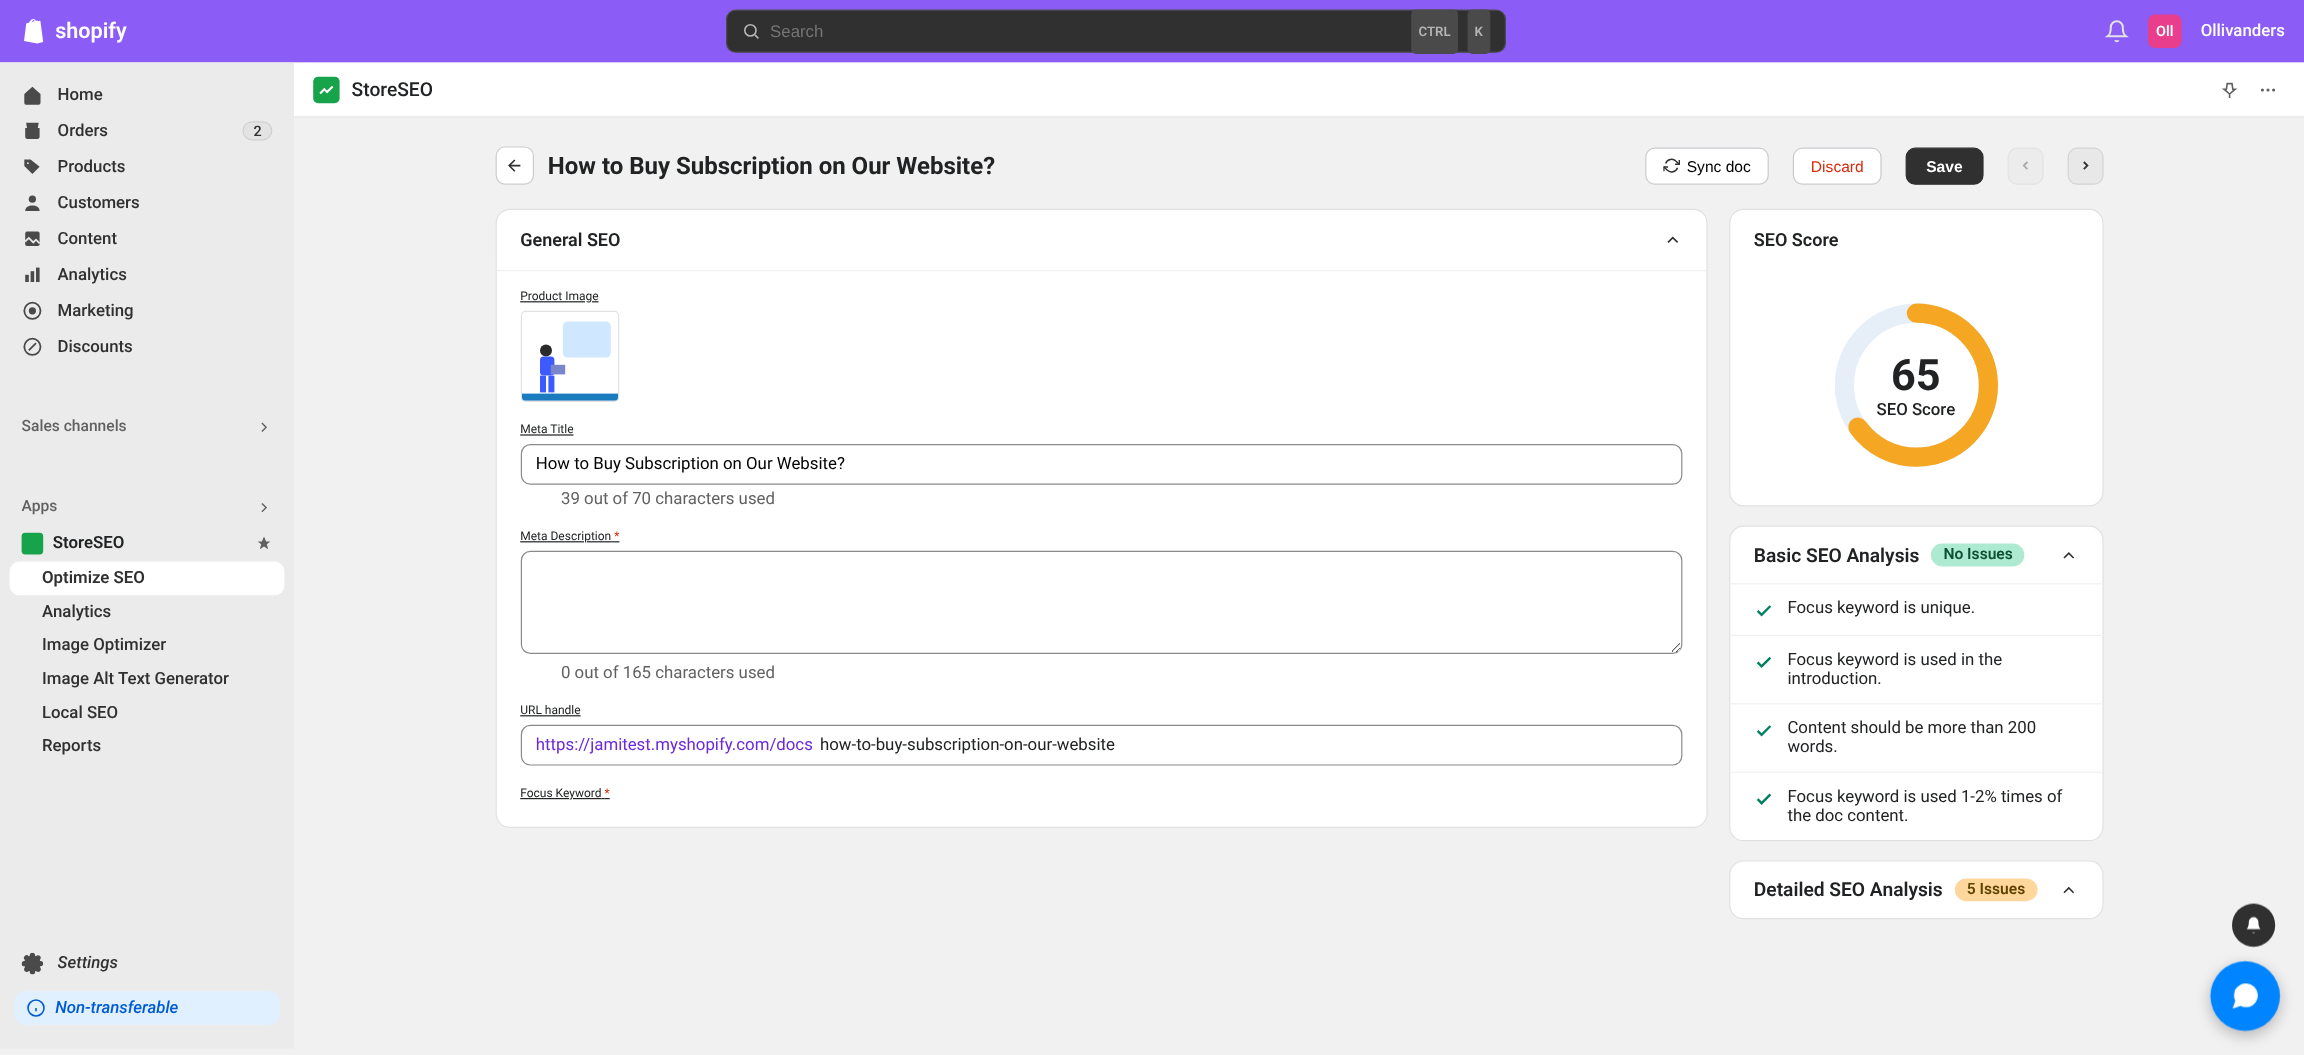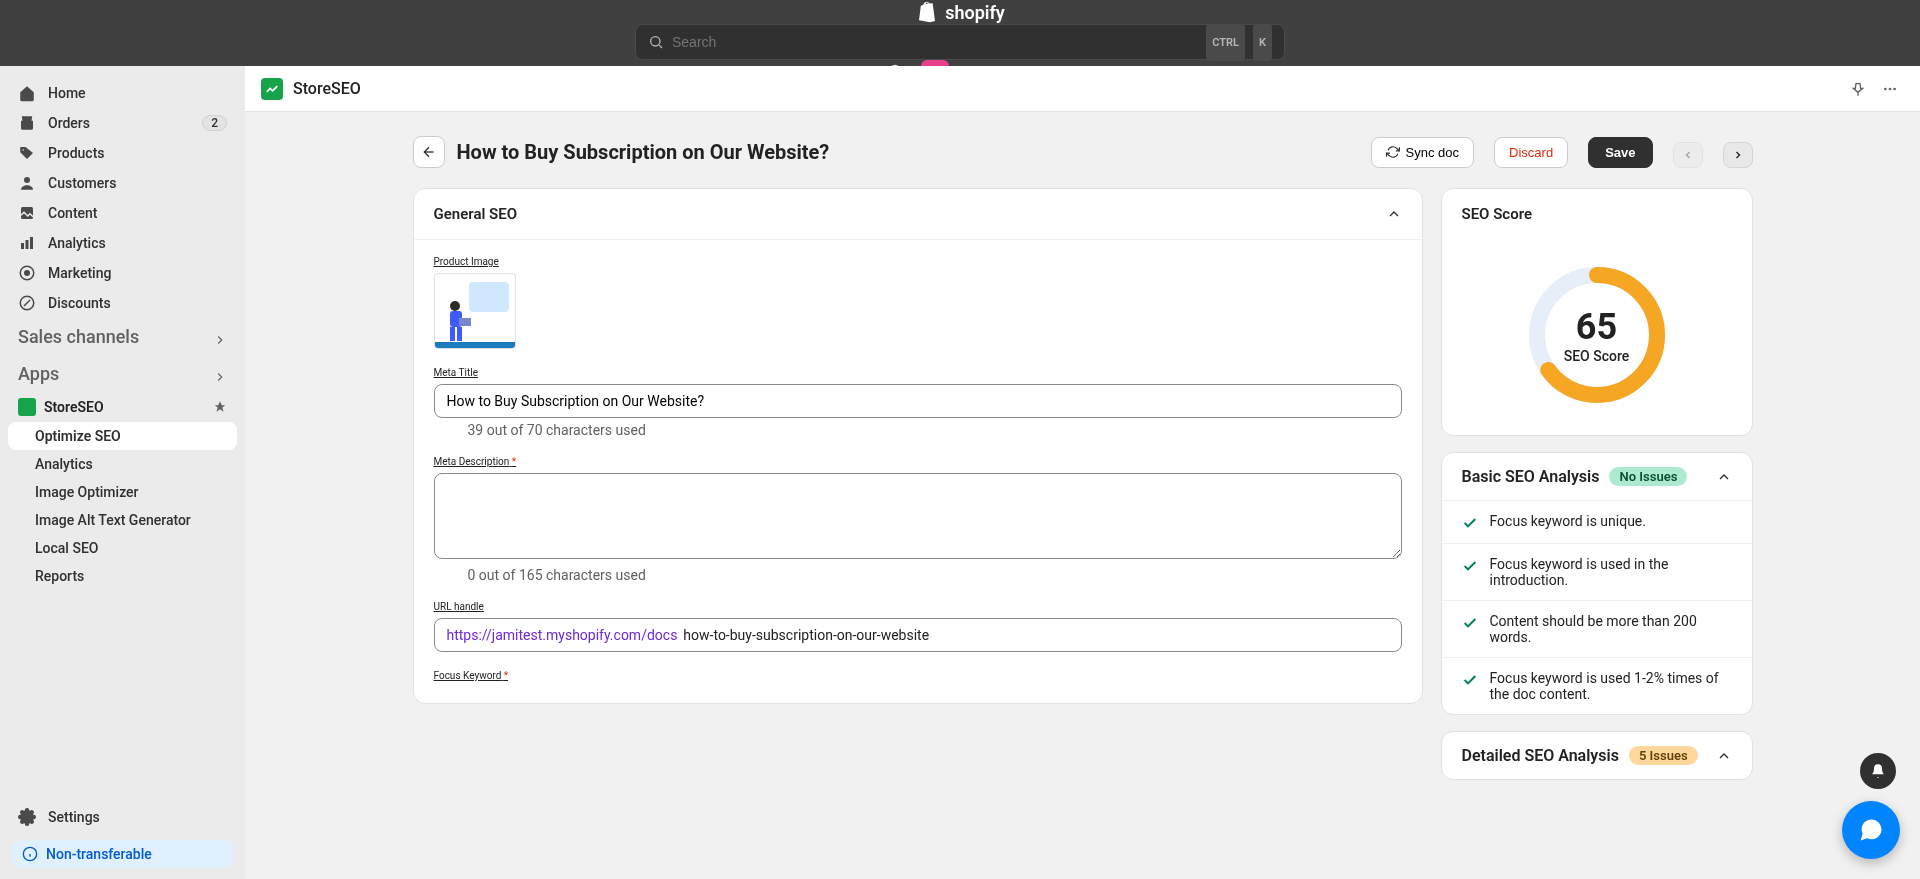--- a/index.html
+++ b/index.html
@@ -1,54 +1,54 @@
 <!DOCTYPE html>
 <html><head>
 <meta charset="utf-8">
 <style>
 * { box-sizing: border-box; margin: 0; padding: 0; }
 body { font-family: -apple-system, BlinkMacSystemFont, "Segoe UI", Roboto, sans-serif; background: #f1f1f1; color: #202223; overflow: hidden; }
 
 
-.topbar { height: 66px; background: #404040; display: flex; align-items: center; padding: 0 16px; color: #fff; flex-direction: column; }
+.topbar { height: 52px; background: #8b5cf6; display: flex; align-items: center; padding: 0 16px; color: #fff; }
 .logo { display: flex; align-items: center; gap: 6px; font-weight: 600; font-size: 18px; }
 .logo-icon { width: 24px; height: 24px; }
 .search-wrap { flex: 1; display: flex; justify-content: center; }
 .search-box { width: 650px; height: 36px; background: #303030; border-radius: 8px; display: flex; align-items: center; padding: 0 12px; gap: 8px; color: #b5b5b5; border: 1px solid #4a4a4a; }
 .search-box input { flex: 1; background: transparent; border: none; color: #b5b5b5; font-size: 14px; outline: none; }
 .kbd { background: #4a4a4a; border-radius: 4px; padding: 12px 6px; font-size: 11px; font-weight: 600; }
 .top-right { display: flex; align-items: center; gap: 16px; }
 .avatar { width: 28px; height: 28px; background: #e83e8c; border-radius: 6px; display: flex; align-items: center; justify-content: center; font-size: 12px; font-weight: 600; color: #fff; }
 .store-name { font-size: 14px; font-weight: 500; }
 
 
 .main { display: flex; height: calc(100vh - 57px); }
 .sidebar { width: 245px; background: #ebebeb; display: flex; flex-direction: column; padding: 12px 8px; }
 .nav-item { display: flex; align-items: center; gap: 12px; padding: 6px 10px; border-radius: 8px; cursor: pointer; font-size: 14px; font-weight: 550; color: #303030; }
 .nav-item .badge { margin-left: auto; background: #e3e3e3; border: 1px solid #d0d0d0; border-radius: 8px; padding: 0 8px; font-size: 12px; }
-.nav-section { font-size: 18px; color: #616161; padding: 8px 10px; display: flex; align-items: flex-end; justify-content: space-between; font-weight: 500;}
+.nav-section { font-size: 13px; color: #616161; padding: 8px 10px; display: flex; align-items: flex-end; justify-content: space-between; font-weight: 500; margin-top: 36px;}
 .nav-sub { padding-left: 27px; font-size: 14px; }
 .nav-sub.active { background: #fff; border-radius: 8px; font-weight: 600; }
 .nav-sub-parent { display: flex; align-items: center; gap: 8px; padding: 6px 10px; font-size: 14px; font-weight: 600;}
-.sidebar-bottom { margin-top: auto; }
+.sidebar-bottom { margin-top: auto; font-style: italic; }
 .pill { background: #e0f0ff; color: #005bd3; padding: 6px 10px; border-radius: 8px; font-size: 14px; font-weight: 500; display: flex; align-items: center; gap: 8px; margin: 8px 4px;}
 .nav-icon { width: 18px; height: 18px; fill: #4a4a4a; flex-shrink: 0; }
 
 
 .content { flex: 1; overflow-y: auto; }
 .app-header { height: 46px; background: #fff; border-bottom: 1px solid #e1e1e1; display: flex; align-items: center; padding: 0 16px; }
 .app-icon { width: 22px; height: 22px; background: #16a34a; border-radius: 4px; margin-right: 10px; display: flex; align-items: center; justify-content: center;}
 .app-header-actions { margin-left: auto; display: flex; gap: 4px; }
 .icon-btn { width: 28px; height: 28px; display: flex; align-items: center; justify-content: center; cursor: pointer; border-radius: 6px; }
 
 .page { padding: 24px 40px; max-width: 1420px; margin: 0 auto; }
 .page-header { display: flex; align-items: center; margin-bottom: 20px; }
 .page-title { font-size: 20px; font-weight: 700; }
 .back-btn { width: 32px; height: 32px; border: 1px solid #c9cccf; border-radius: 8px; display: flex; align-items: center; justify-content: center; margin-right: 12px; cursor: pointer; background: #fff;}
-.page-actions { margin-left: auto; display: flex; gap: 20px; align-items: flex-end; }
+.page-actions { margin-left: auto; display: flex; gap: 20px; }
 .btn { border-radius: 8px; padding: 7px 14px; font-size: 13px; font-weight: 500; cursor: pointer; border: 1px solid #c9cccf; background: #fff; display: flex; align-items: center; gap: 6px; }
 .btn-dark { background: #303030; color: #fff; border-color: #303030; font-weight: 600; padding: 7px 16px;}
 .btn-danger { color: #d82c0d; }
 .btn-nav { padding: 6px 8px; background: #e8e8e8; border-color: #d4d4d4;}
 .btn-nav.disabled { opacity: 0.5; }
 
 .columns { display: flex; gap: 18px; align-items: flex-start; }
 .col-left { flex: 1; min-width: 0; }
 .col-right { width: 312px; flex-shrink: 0; }
 

